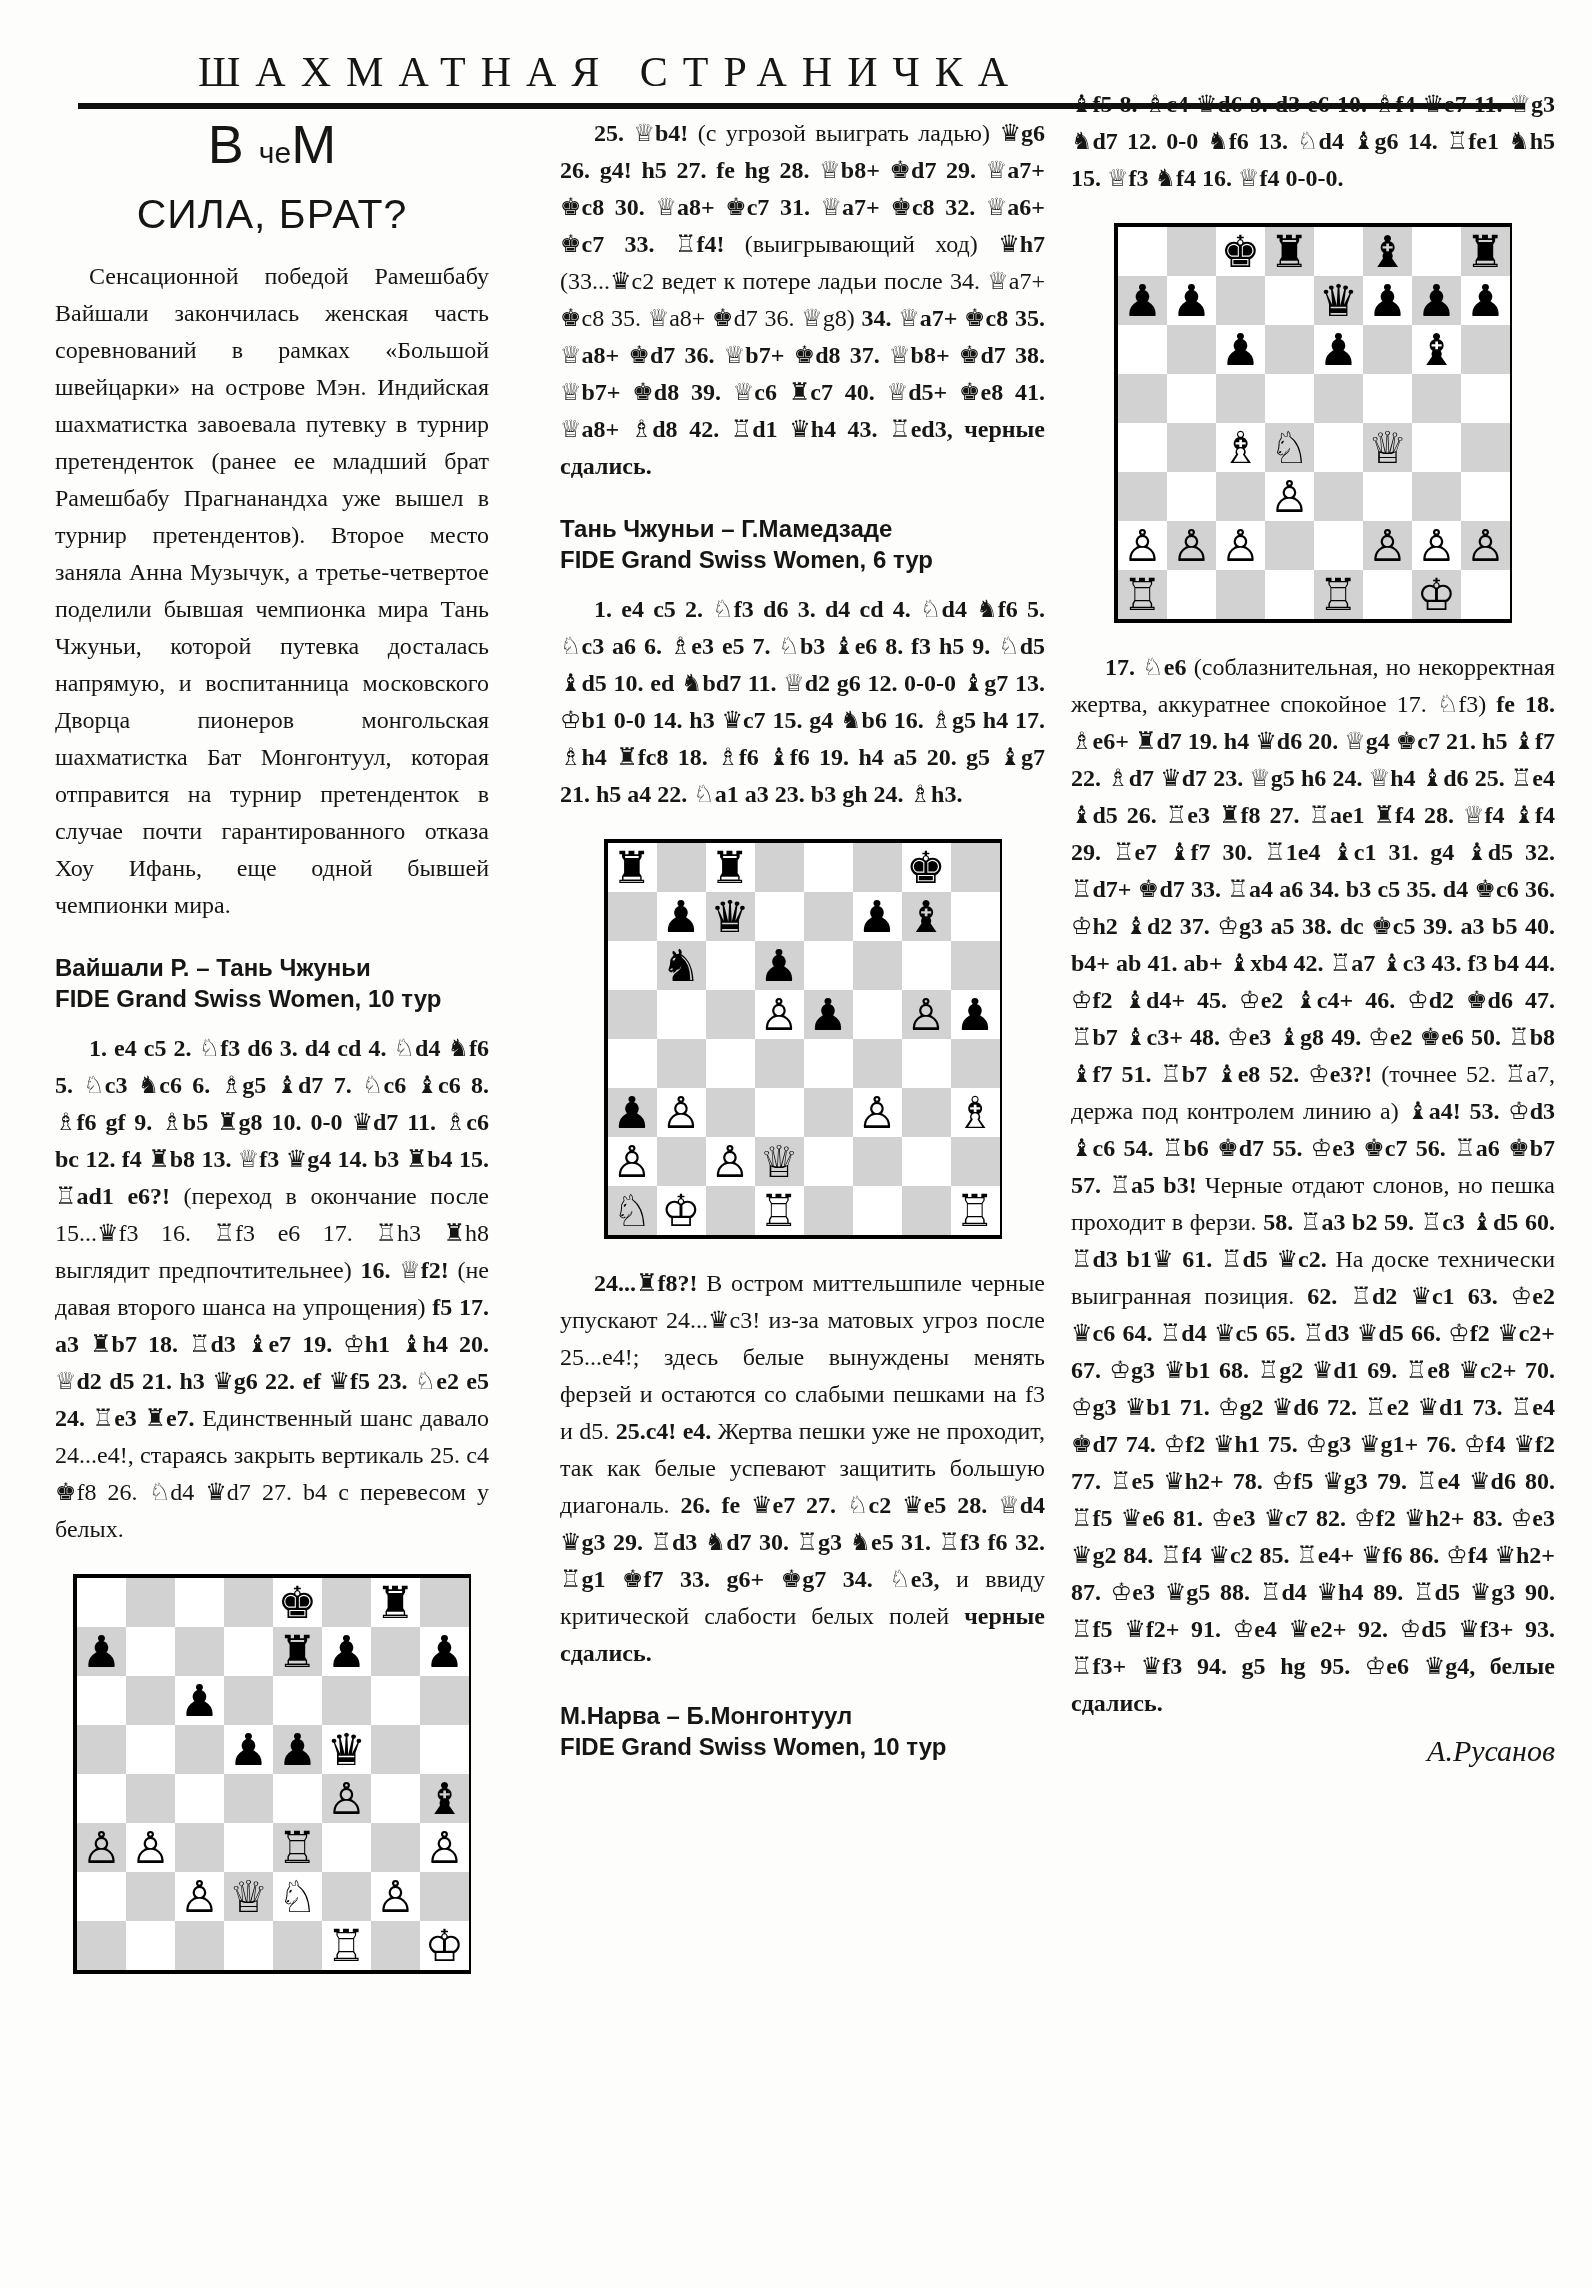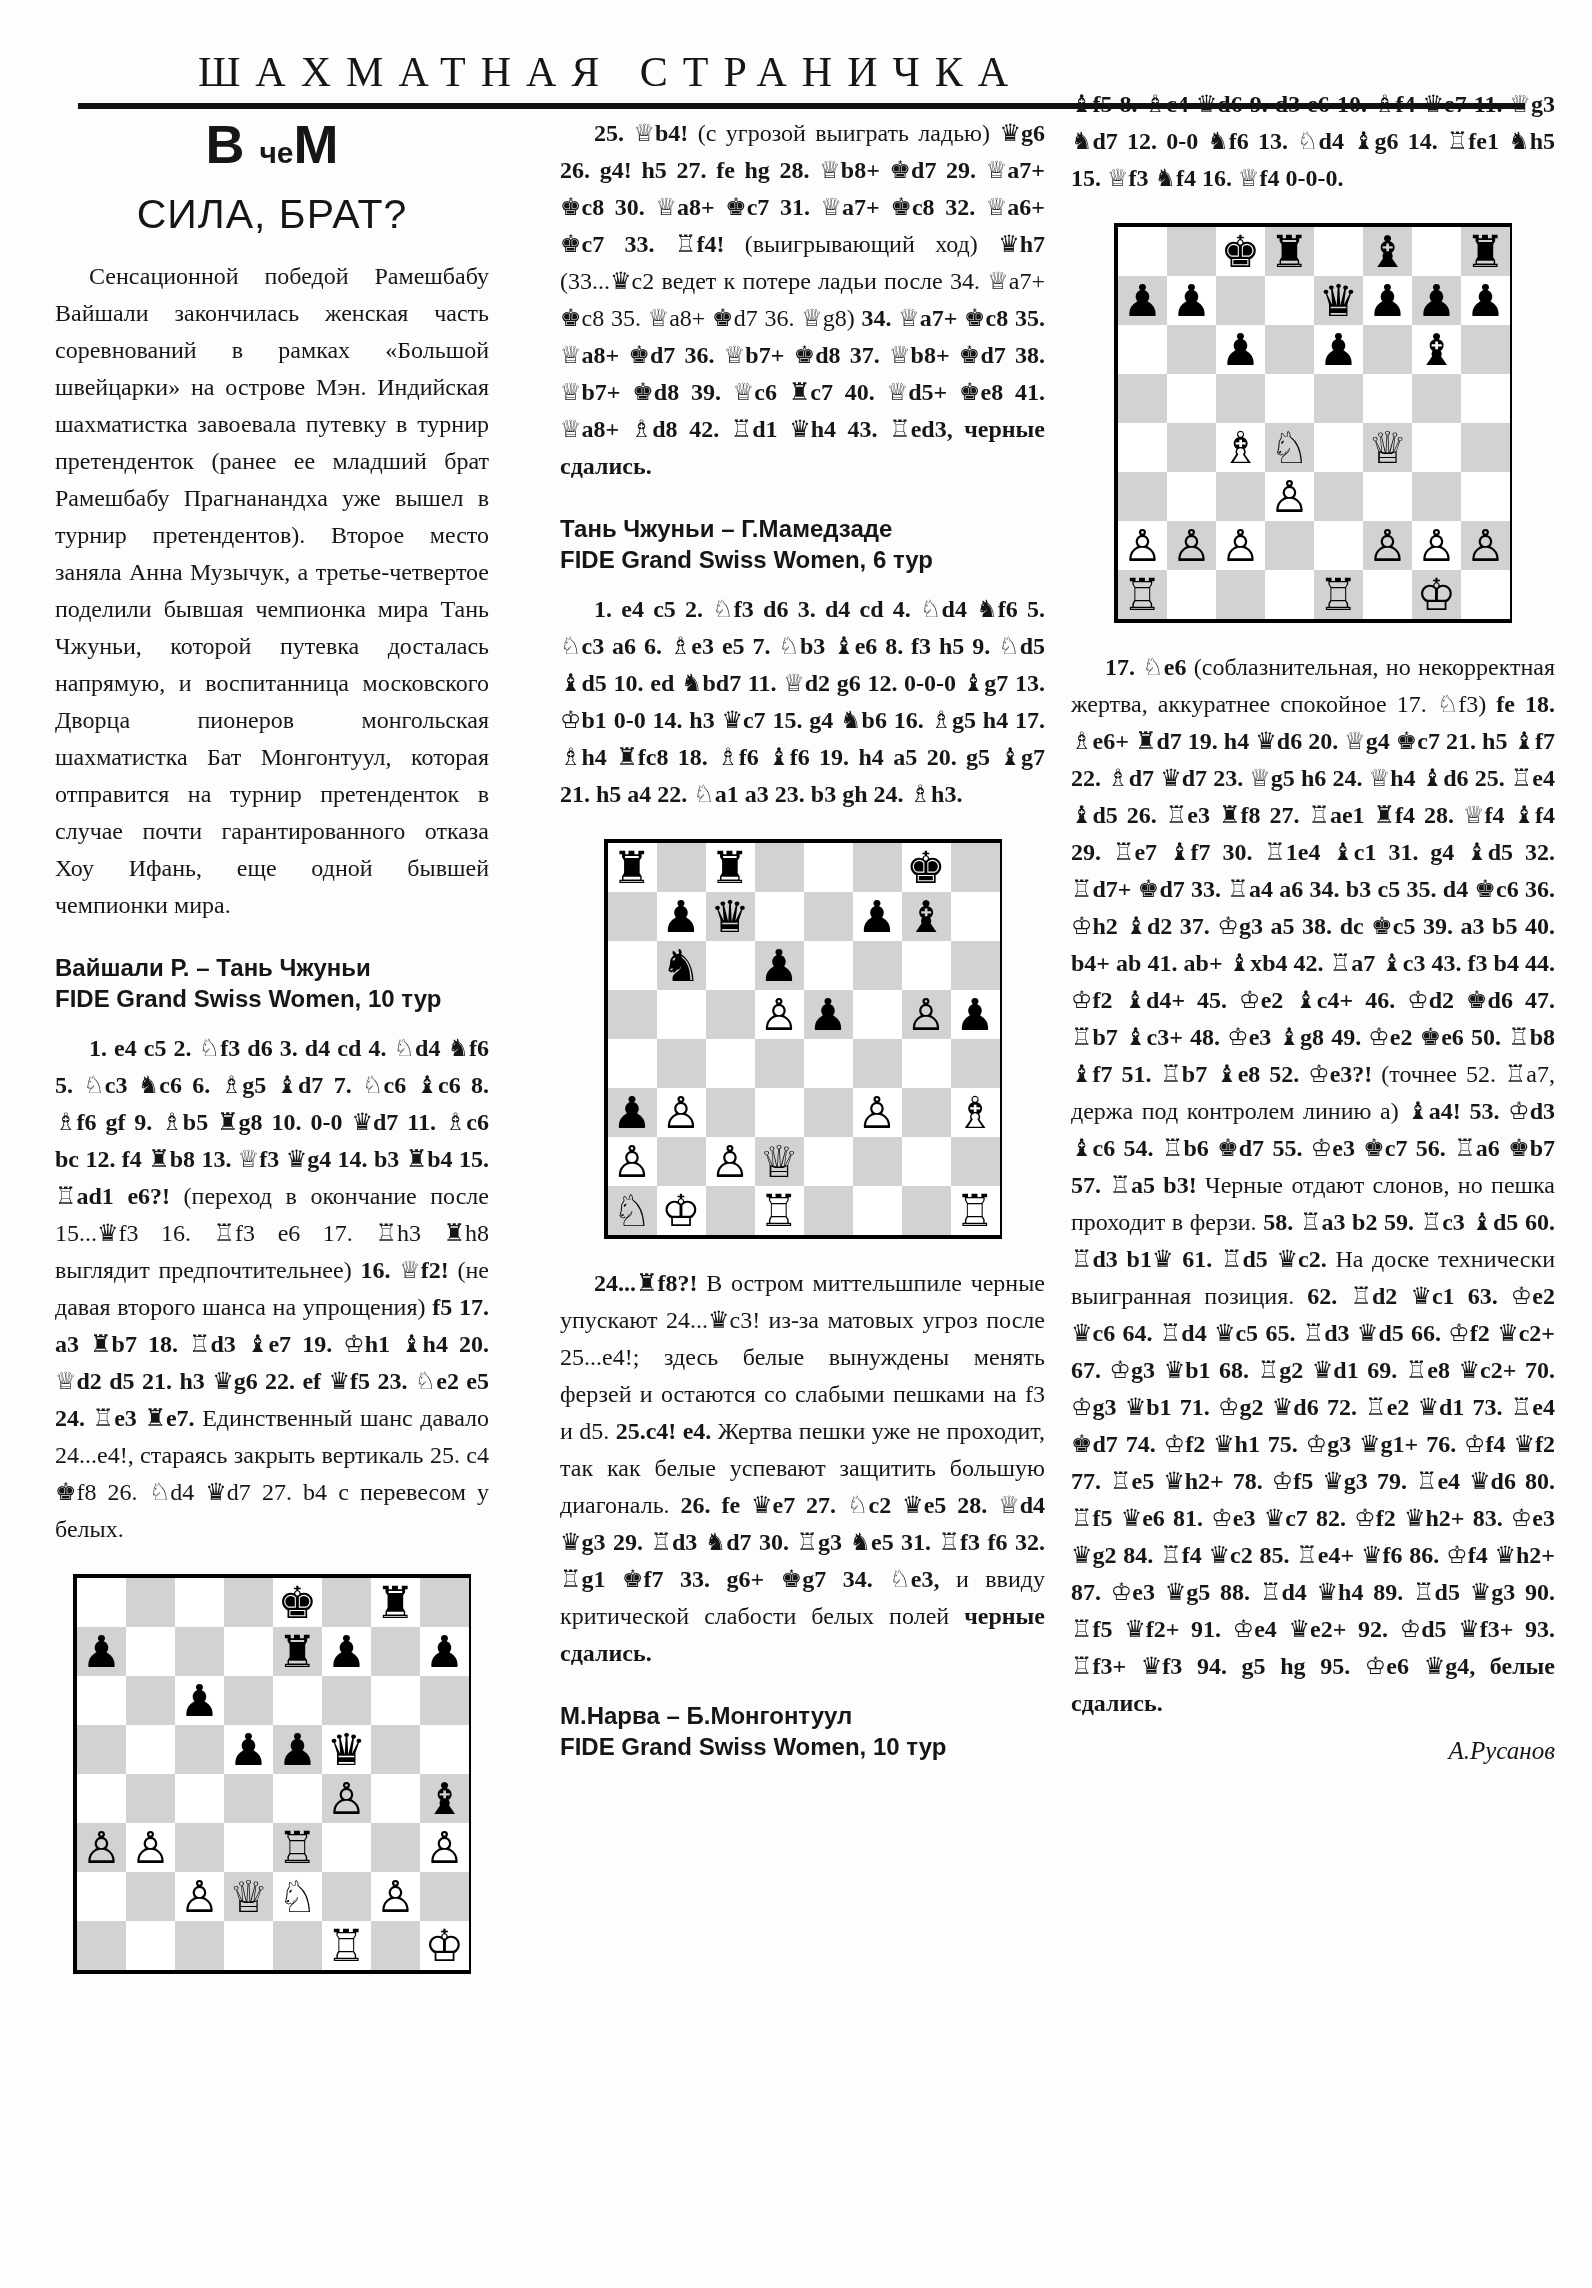--- a/index.html
+++ b/index.html
@@ -15,21 +15,21 @@
   }
   .header-rule{
     position:absolute;left:78px;top:103px;width:1447px;height:6px;background:#101010;
   }
   .col{position:absolute;}
   .col-left {left:55px;  top:117px; width:434px;}
   .col-mid  {left:560px; top:115px; width:485px;}
   .col-right{left:1071px;top:86px;  width:484px;}
 
   .masthead{text-align:center;margin:0 0 20px 0;font-family:"Liberation Sans","DejaVu Sans",sans-serif;}
-  .masthead .m1{font-weight:bold;line-height:1;}
+  .masthead .m1{font-weight:normal;line-height:1;}
   .masthead .m1 .part-big{font-size:54px;}
   .masthead .m1 .part-small{font-size:30px;}
   .masthead .m2{font-size:41px;letter-spacing:1px;margin-top:20px;}
 
   p.para{font-size:24px;line-height:37px;text-align:justify;margin:0;}
   p.para.indent{text-indent:34px;}
   .run-b{font-weight:bold;}
   .run-n{font-weight:normal;}
 
   .game-header{
@@ -41,21 +41,21 @@
   .board{
     width:390px;margin:26px auto 26px auto;border:4px solid #000;
     display:grid;grid-template-columns:repeat(8,49px);grid-auto-rows:49px;background:#fff;
   }
   .sq{display:flex;align-items:center;justify-content:center;
       font-family:"DejaVu Sans",sans-serif;font-size:44px;line-height:1;color:#000;}
   .sq.light{background:#ffffff;}
   .sq.dark{background:#d2d2d2;}
 
   .signature{
-    margin-top:10px;text-align:right;font-style:italic;font-size:25px;line-height:37px;
+    margin-top:10px;text-align:right;font-style:italic;font-size:30px;line-height:37px;
   }
 </style>
 </head>
 <body>
 
 <h1 class="page-title">ШАХМАТНАЯ СТРАНИЧКА</h1>
 <div class="header-rule"></div>
 
 <main>
   <section class="col col-left">

